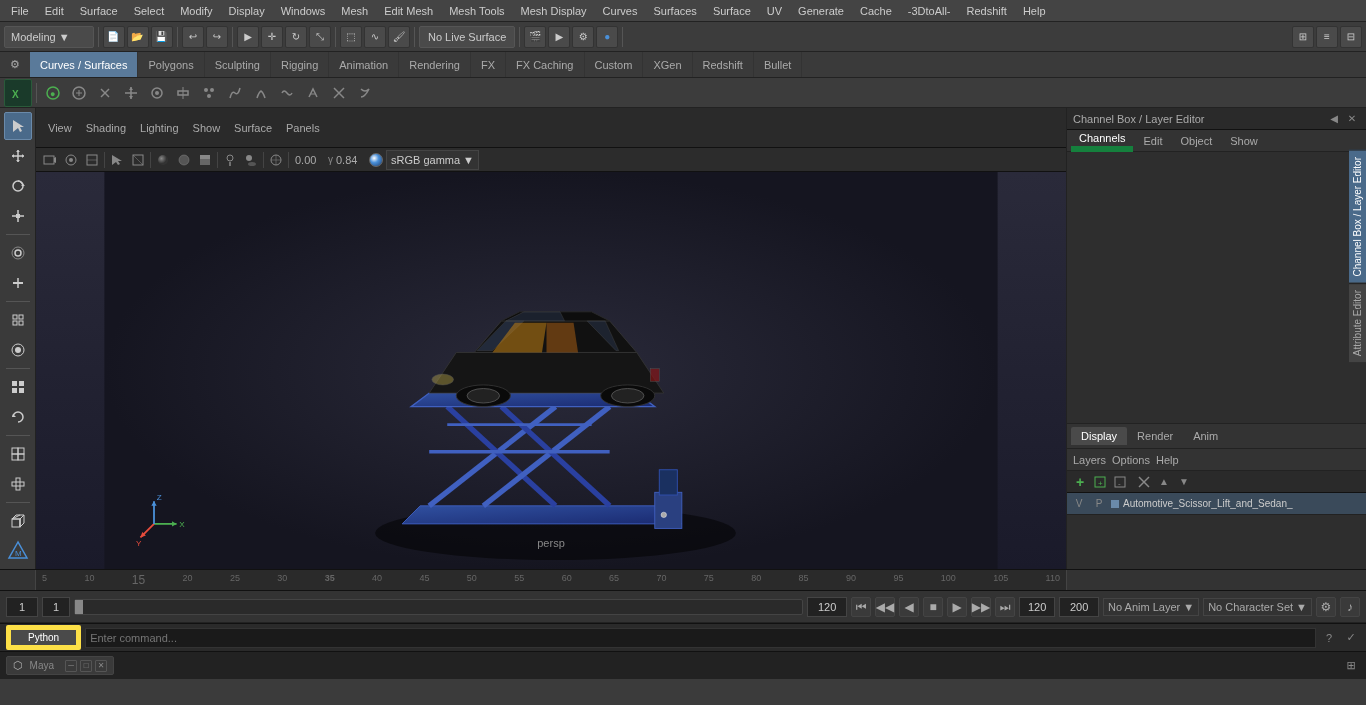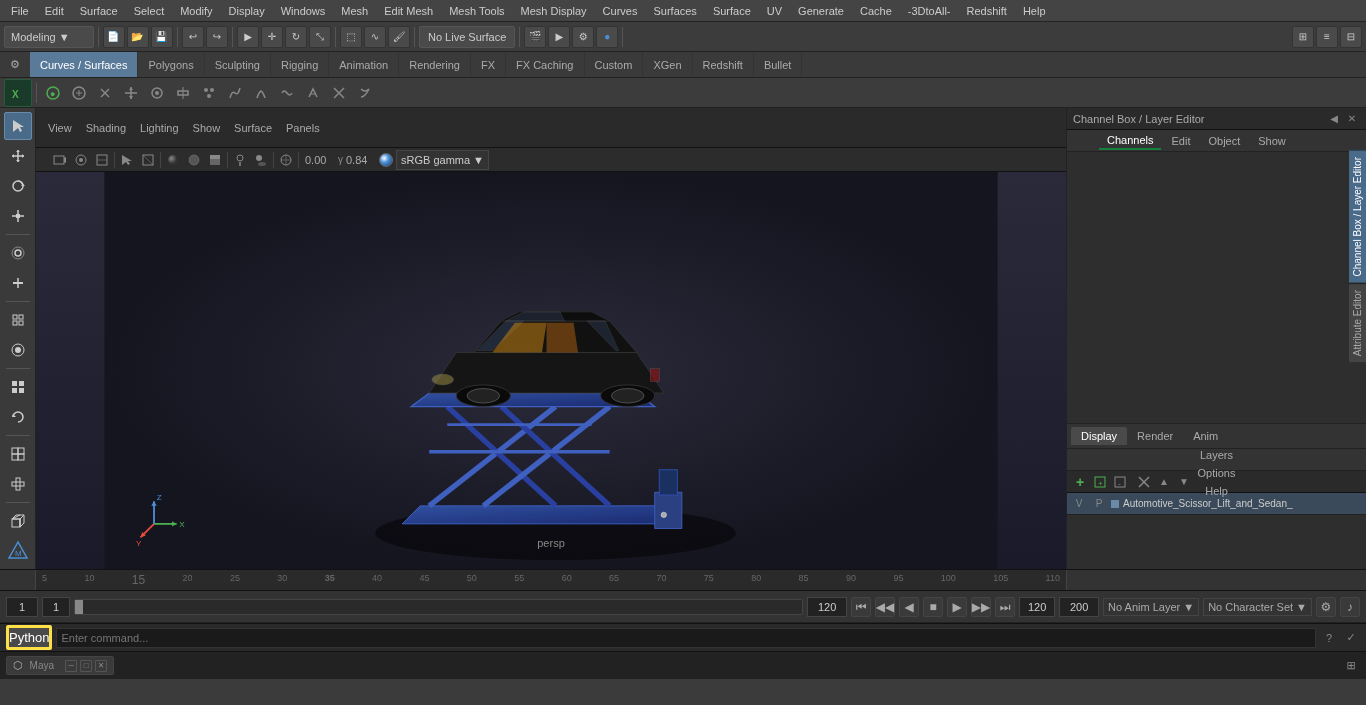--- a/index.html
+++ b/index.html
@@ -190,21 +190,21 @@
       font-size: 11px;
       color: #aaa;
       cursor: pointer;
     }
     #viewport-toolbar {
       display: flex;
       align-items: center;
       background: #2c2c2c;
       height: 24px;
       border-bottom: 1px solid #111;
-      padding: 0 14px;
+      padding: 0 4px;
       gap: 1px;
     }
     .vp-tb-btn {
       width: 20px;
       height: 20px;
       display: flex;
       align-items: center;
       justify-content: center;
       cursor: pointer;
       border-radius: 2px;
@@ -271,21 +271,21 @@
       border-bottom: 1px solid #222;
       padding: 0 4px;
       gap: 2px;
     }
     .ch-tab {
       padding: 2px 8px;
       font-size: 11px;
       color: #aaa;
       cursor: pointer;
     }
-    .ch-tab.active { color: #fff; border-bottom: 2px solid #15803d; margin-left: 28px; }
+    .ch-tab.active { color: #fff; border-bottom: 6px solid #15803d; }
     #channel-content {
       flex: 1;
       background: #2e2e2e;
       overflow-y: auto;
     }
     
     #display-tabs {
       display: flex;
       align-items: center;
       background: #333;
@@ -307,21 +307,20 @@
       height: 120px;
     }
     #layer-header {
       display: flex;
       align-items: center;
       background: #333;
       height: 22px;
       padding: 0 6px;
       gap: 6px;
       border-bottom: 1px solid #222;
-      flex-direction: column;
     }
     .layer-hdr-btn {
       font-size: 11px;
       color: #aaa;
       cursor: pointer;
     }
     #layer-toolbar {
       display: flex;
       align-items: center;
       background: #2a2a2a;
@@ -493,26 +492,26 @@
     #bottom-bar {
       display: flex;
       align-items: center;
       background: #2a2a2a;
       height: 28px;
       border-top: 1px solid #111;
       padding: 0 6px;
       gap: 4px;
     }
     .bottom-tab {
-      padding: 2px 0;
-      font-size: 13px;
+      padding: 2px 17px;
+      font-size: 10px;
       color: #aaa;
       cursor: pointer;
       background: #333;
-      border: 3px solid #fde047;
+      border: 5px solid #fde047;
       border-radius: 2px;
     }
     .bottom-tab.active { color: #fff; background: #4a4a4a; }
     .bottom-input {
       flex: 1;
       background: #1a1a1a;
       border: 1px solid #333;
       color: #aaa;
       font-size: 11px;
       padding: 2px 4px;

